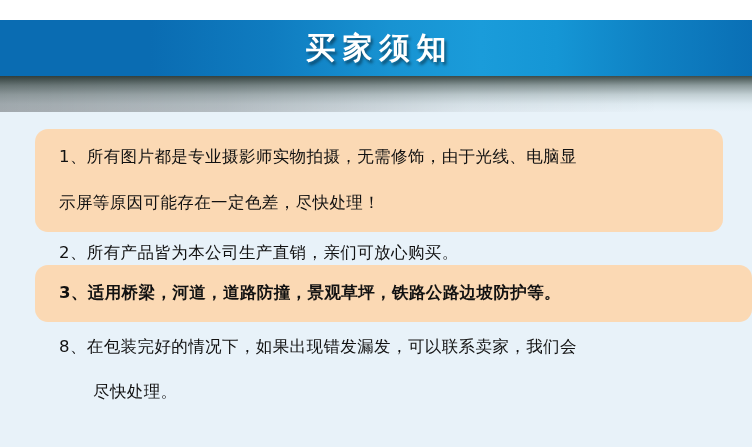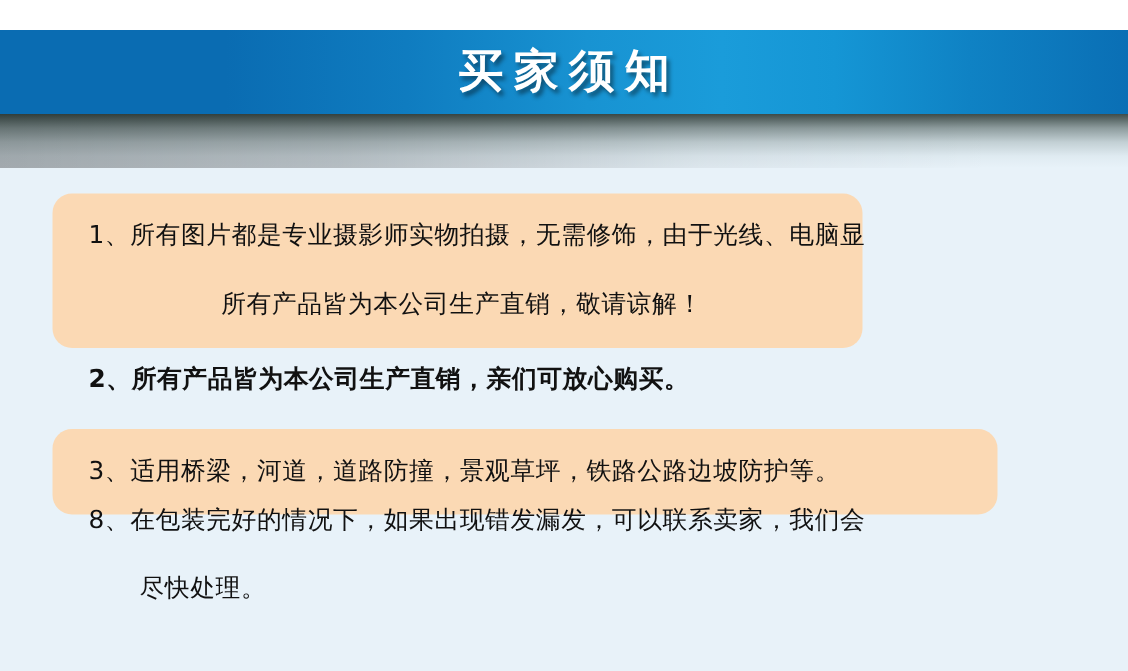--- a/index.html
+++ b/index.html
@@ -122,33 +122,32 @@
   }
   .indent {
     padding-left: 34px;
     font-family: Liberation Mono, monospace;
   }
 
   
   #item-1 {
     left: 35px;
     top: 17px;
-    width: 540px;
-    text-align: center;
+    width: 688px;
   }
   #item-2 {
     left: 35px;
     top: 118px;
     width: 652px;
-    font-weight: bold;
   }
   #item-3 {
     left: 35px;
-    top: 174px;
-    width: 630px;
+    top: 153px;
+    width: 717px;
+    font-weight: bold;
   }
   #item-4 {
     left: 35px;
     top: 212px;
     width: 652px;
   }
 </style>
 </head>
 <body>
 
@@ -161,21 +160,21 @@
       <span class="banner-title">买家须知</span>
     </div>
   </div>
 
   <div class="banner-shadow"></div>
 
   <div class="content">
 
     <div class="item hl" id="item-1">
       <span class="line">1、所有图片都是专业摄影师实物拍摄，无需修饰，由于光线、电脑显</span>
-      <span class="line">所有产品皆为本公司生产直销，敬请谅解！</span>
+      <span class="line">示屏等原因可能存在一定色差，尽快处理！</span>
     </div>
 
     <div class="item plain" id="item-2">
       <span class="line">2、所有产品皆为本公司生产直销，亲们可放心购买。</span>
     </div>
 
     <div class="item hl" id="item-3">
       <span class="line">3、适用桥梁，河道，道路防撞，景观草坪，铁路公路边坡防护等。</span>
     </div>
 

